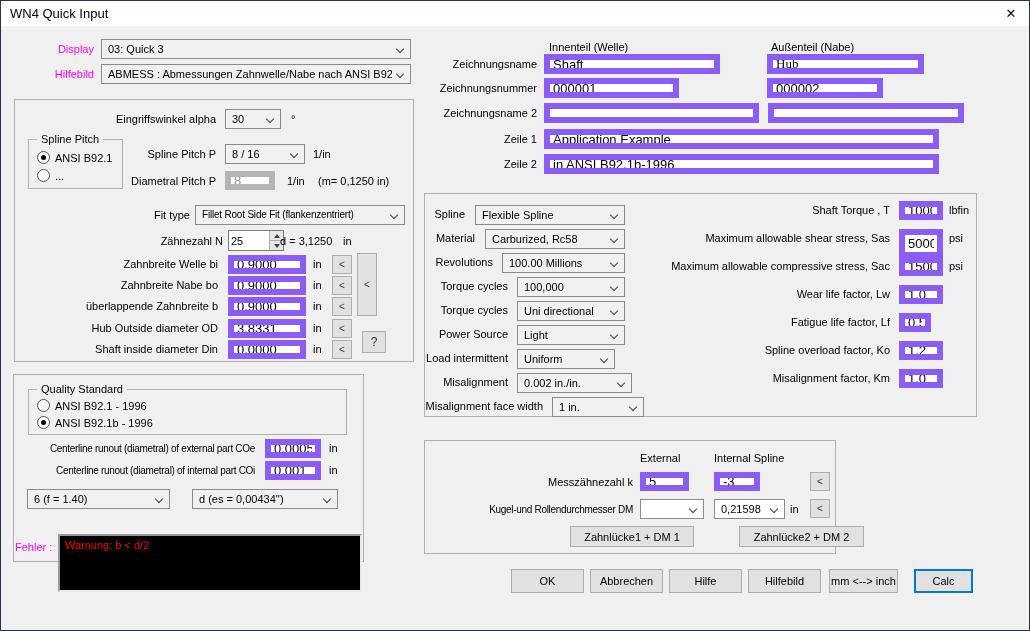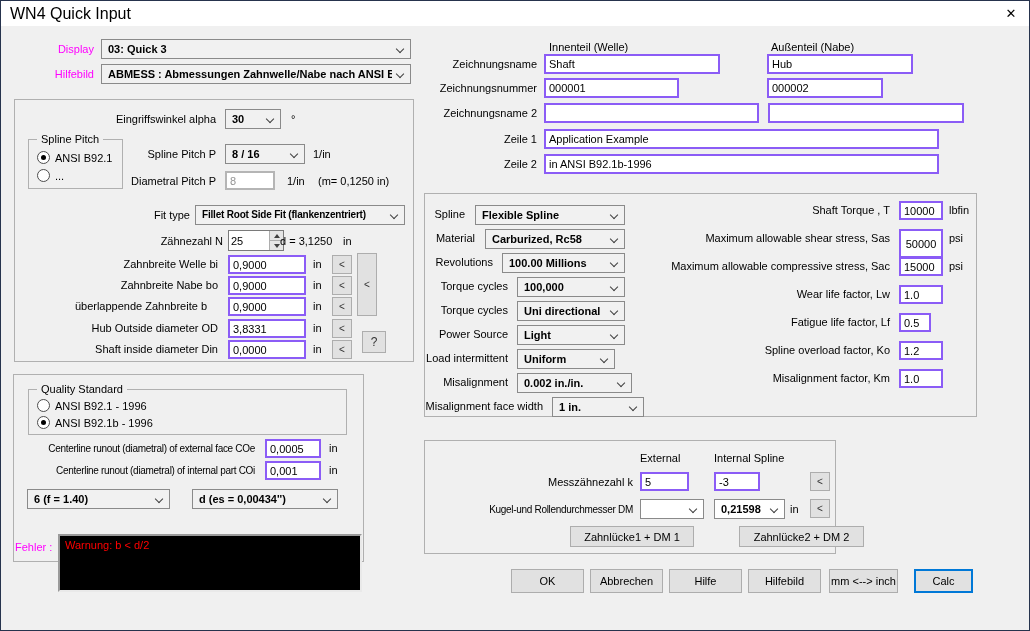--- a/index.html
+++ b/index.html
@@ -2,32 +2,32 @@
 <html><head>
 <meta charset="utf-8">
 <style>
   * { margin:0; padding:0; box-sizing:border-box; }
   html,body { background:#d9d9d9; }
   body { font-family:"Liberation Sans", sans-serif; font-size:11px; color:#000; }
   .dlg { position:relative; width:1030px; height:631px; background:#f0f0f0;
          border:1px solid #26334d; overflow:hidden; }
   .titlebar { position:absolute; left:0; top:0; width:100%; height:25px; background:#ffffff;
               display:flex; align-items:center; }
-  .title { padding-left:9px; font-size:16px; }
+  .title { padding-left:9px; font-size:13px; }
   .closebtn { margin-left:auto; width:36px; height:25px; display:flex; align-items:center;
               justify-content:center; font-size:13px; cursor:default; }
   .lbl { position:absolute; white-space:nowrap; line-height:13px; }
   .lbl.tight { font-size:10px; letter-spacing:-0.3px; }
   .magenta { color:#ff00ff; }
-  .tin { position:absolute; background:#fff; border:2px solid #8b5cf6; padding:0 3px;
-         font-family:"Liberation Sans",sans-serif; font-size:11px; color:#000; outline:none; }
+  .tin { position:absolute; background:#fff; border:6px solid #8b5cf6; padding:0 3px;
+         font-family:"Liberation Sans",sans-serif; font-size:13px; color:#000; outline:none; }
   .tin.dis { color:#949494; border-color:#b5b5b5; }
   .combo { position:absolute; background:#f1f1f1; border:1px solid #8a8a8a;
            padding:3px 18px 0 6px; overflow:hidden; }
-  .combo .ctext { display:block; white-space:nowrap; overflow:hidden;font-weight:bold; }
+  .combo .ctext { display:block; white-space:nowrap; overflow:hidden; }
   .combo.center .ctext { text-align:left; }
   .combo.small .ctext { font-size:10px; letter-spacing:-0.2px; }
   .chev { position:absolute; right:7px; top:6px; width:6px; height:6px;
           border-right:1.5px solid #3f3f3f; border-bottom:1.5px solid #3f3f3f;
           transform:rotate(45deg); }
   .gbox { position:absolute; border:1px solid #b0b0b0; }
   .gtitle { position:absolute; top:-7px; left:8px; background:#f0f0f0; padding:0 4px;
             white-space:nowrap; line-height:13px; }
   .radio { position:absolute; width:13px; height:13px; border:1px solid #4d4d4d;
            border-radius:50%; background:#fff; }
@@ -124,21 +124,21 @@
     <span class="lbl" style="right:195px;top:158px;">Zahnbreite Welle bi</span>
     <input class="tin" style="left: 213px; top: 155px; width: 78px; height: 19px;" value="0,9000">
     <span class="lbl" style="left:298px;top:158px;">in</span>
     <span class="sbtn" style="left:317px;top:155px;width:20px;height:19px;">&lt;</span>
 
     <span class="lbl" style="right:195px;top:179px;">Zahnbreite Nabe bo</span>
     <input class="tin" style="left: 213px; top: 176px; width: 78px; height: 19px;" value="0,9000">
     <span class="lbl" style="left:298px;top:179px;">in</span>
     <span class="sbtn" style="left:317px;top:176px;width:20px;height:19px;">&lt;</span>
 
-    <span class="lbl" style="right:206px;top:200px;">überlappende Zahnbreite b</span>
+    <span class="lbl" style="right:195px;top:200px;">überlappende Zahnbreite b</span>
     <input class="tin" style="left: 213px; top: 197px; width: 78px; height: 19px;" value="0,9000">
     <span class="lbl" style="left:298px;top:200px;">in</span>
     <span class="sbtn" style="left:317px;top:197px;width:20px;height:19px;">&lt;</span>
 
     <span class="sbtn" style="left:342px;top:153px;width:20px;height:63px;">&lt;</span>
 
     <span class="lbl" style="right:195px;top:222px;">Hub Outside diameter OD</span>
     <input class="tin" style="left: 213px; top: 219px; width: 78px; height: 19px;" value="3,8331">
     <span class="lbl" style="left:298px;top:222px;">in</span>
     <span class="sbtn" style="left:317px;top:219px;width:20px;height:19px;">&lt;</span>
@@ -152,21 +152,21 @@
   </div>
 
   <div class="gbox" style="left:12px;top:373px;width:351px;height:188px;">
     <div class="gbox" style="left:14px;top:14px;width:319px;height:46px;border-color:#b0b0b0;">
       <span class="gtitle">Quality Standard</span>
       <span class="radio" style="left:8px;top:9px;"></span>
       <span class="lbl" style="left:26px;top:10px;">ANSI B92.1 - 1996</span>
       <span class="radio checked" style="left:8px;top:26px;"></span>
       <span class="lbl" style="left:26px;top:27px;">ANSI B92.1b - 1996</span>
     </div>
-    <span class="lbl tight" style="right:108px;top:67px;">Centerline runout (diametral) of external face  COe</span>
+    <span class="lbl tight" style="right:108px;top:67px;">Centerline runout (diametral) of external part  COe</span>
     <input class="tin" style="left: 251px; top: 64px; width: 56px; height: 19px;" value="0,0005">
     <span class="lbl" style="left:315px;top:67px;">in</span>
     <span class="lbl tight" style="right:108px;top:89px;">Centerline runout (diametral) of internal part  COi</span>
     <input class="tin" style="left: 251px; top: 86px; width: 56px; height: 19px;" value="0,001">
     <span class="lbl" style="left:315px;top:89px;">in</span>
     <div class="combo" style="left:13px;top:114px;width:143px;height:20px;">
       <span class="ctext">6 (f = 1.40)</span>
       <span class="chev"></span>
     </div>
     <div class="combo" style="left:178px;top:114px;width:146px;height:20px;">
@@ -178,21 +178,21 @@
   <span class="lbl magenta" style="left:14px;top:540px;">Fehler :</span>
   <div class="errbox" style="left:57px;top:533px;width:304px;height:58px;">
     <span>Warnung: b &lt; d/2</span>
   </div>
 
   <span class="lbl" style="left:548px;top:40px;">Innenteil (Welle)</span>
   <span class="lbl" style="left:770px;top:40px;">Außenteil (Nabe)</span>
 
   <span class="lbl" style="right:492px;top:57px;">Zeichnungsname</span>
   <input class="tin" style="left: 543px; top: 53px; width: 176px; height: 20px;" value="Shaft">
-  <input class="tin" style="left: 766px; top: 53px; width: 146px; height: 20px;" value="Hub">
+  <input class="tin" style="left: 766px; top: 53px; width: 157px; height: 20px; font-family: Liberation Serif, serif;" value="Hub">
 
   <span class="lbl" style="right:492px;top:81px;">Zeichnungsnummer</span>
   <input class="tin" style="left: 543px; top: 77px; width: 135px; height: 20px;" value="000001">
   <input class="tin" style="left: 766px; top: 77px; width: 116px; height: 20px;" value="000002">
 
   <span class="lbl" style="right:492px;top:106px;">Zeichnungsname 2</span>
   <input class="tin" style="left: 543px; top: 102px; width: 215px; height: 20px;" value="">
   <input class="tin" style="left: 767px; top: 102px; width: 196px; height: 20px;" value="">
 
   <span class="lbl" style="right:492px;top:132px;">Zeile 1</span>

